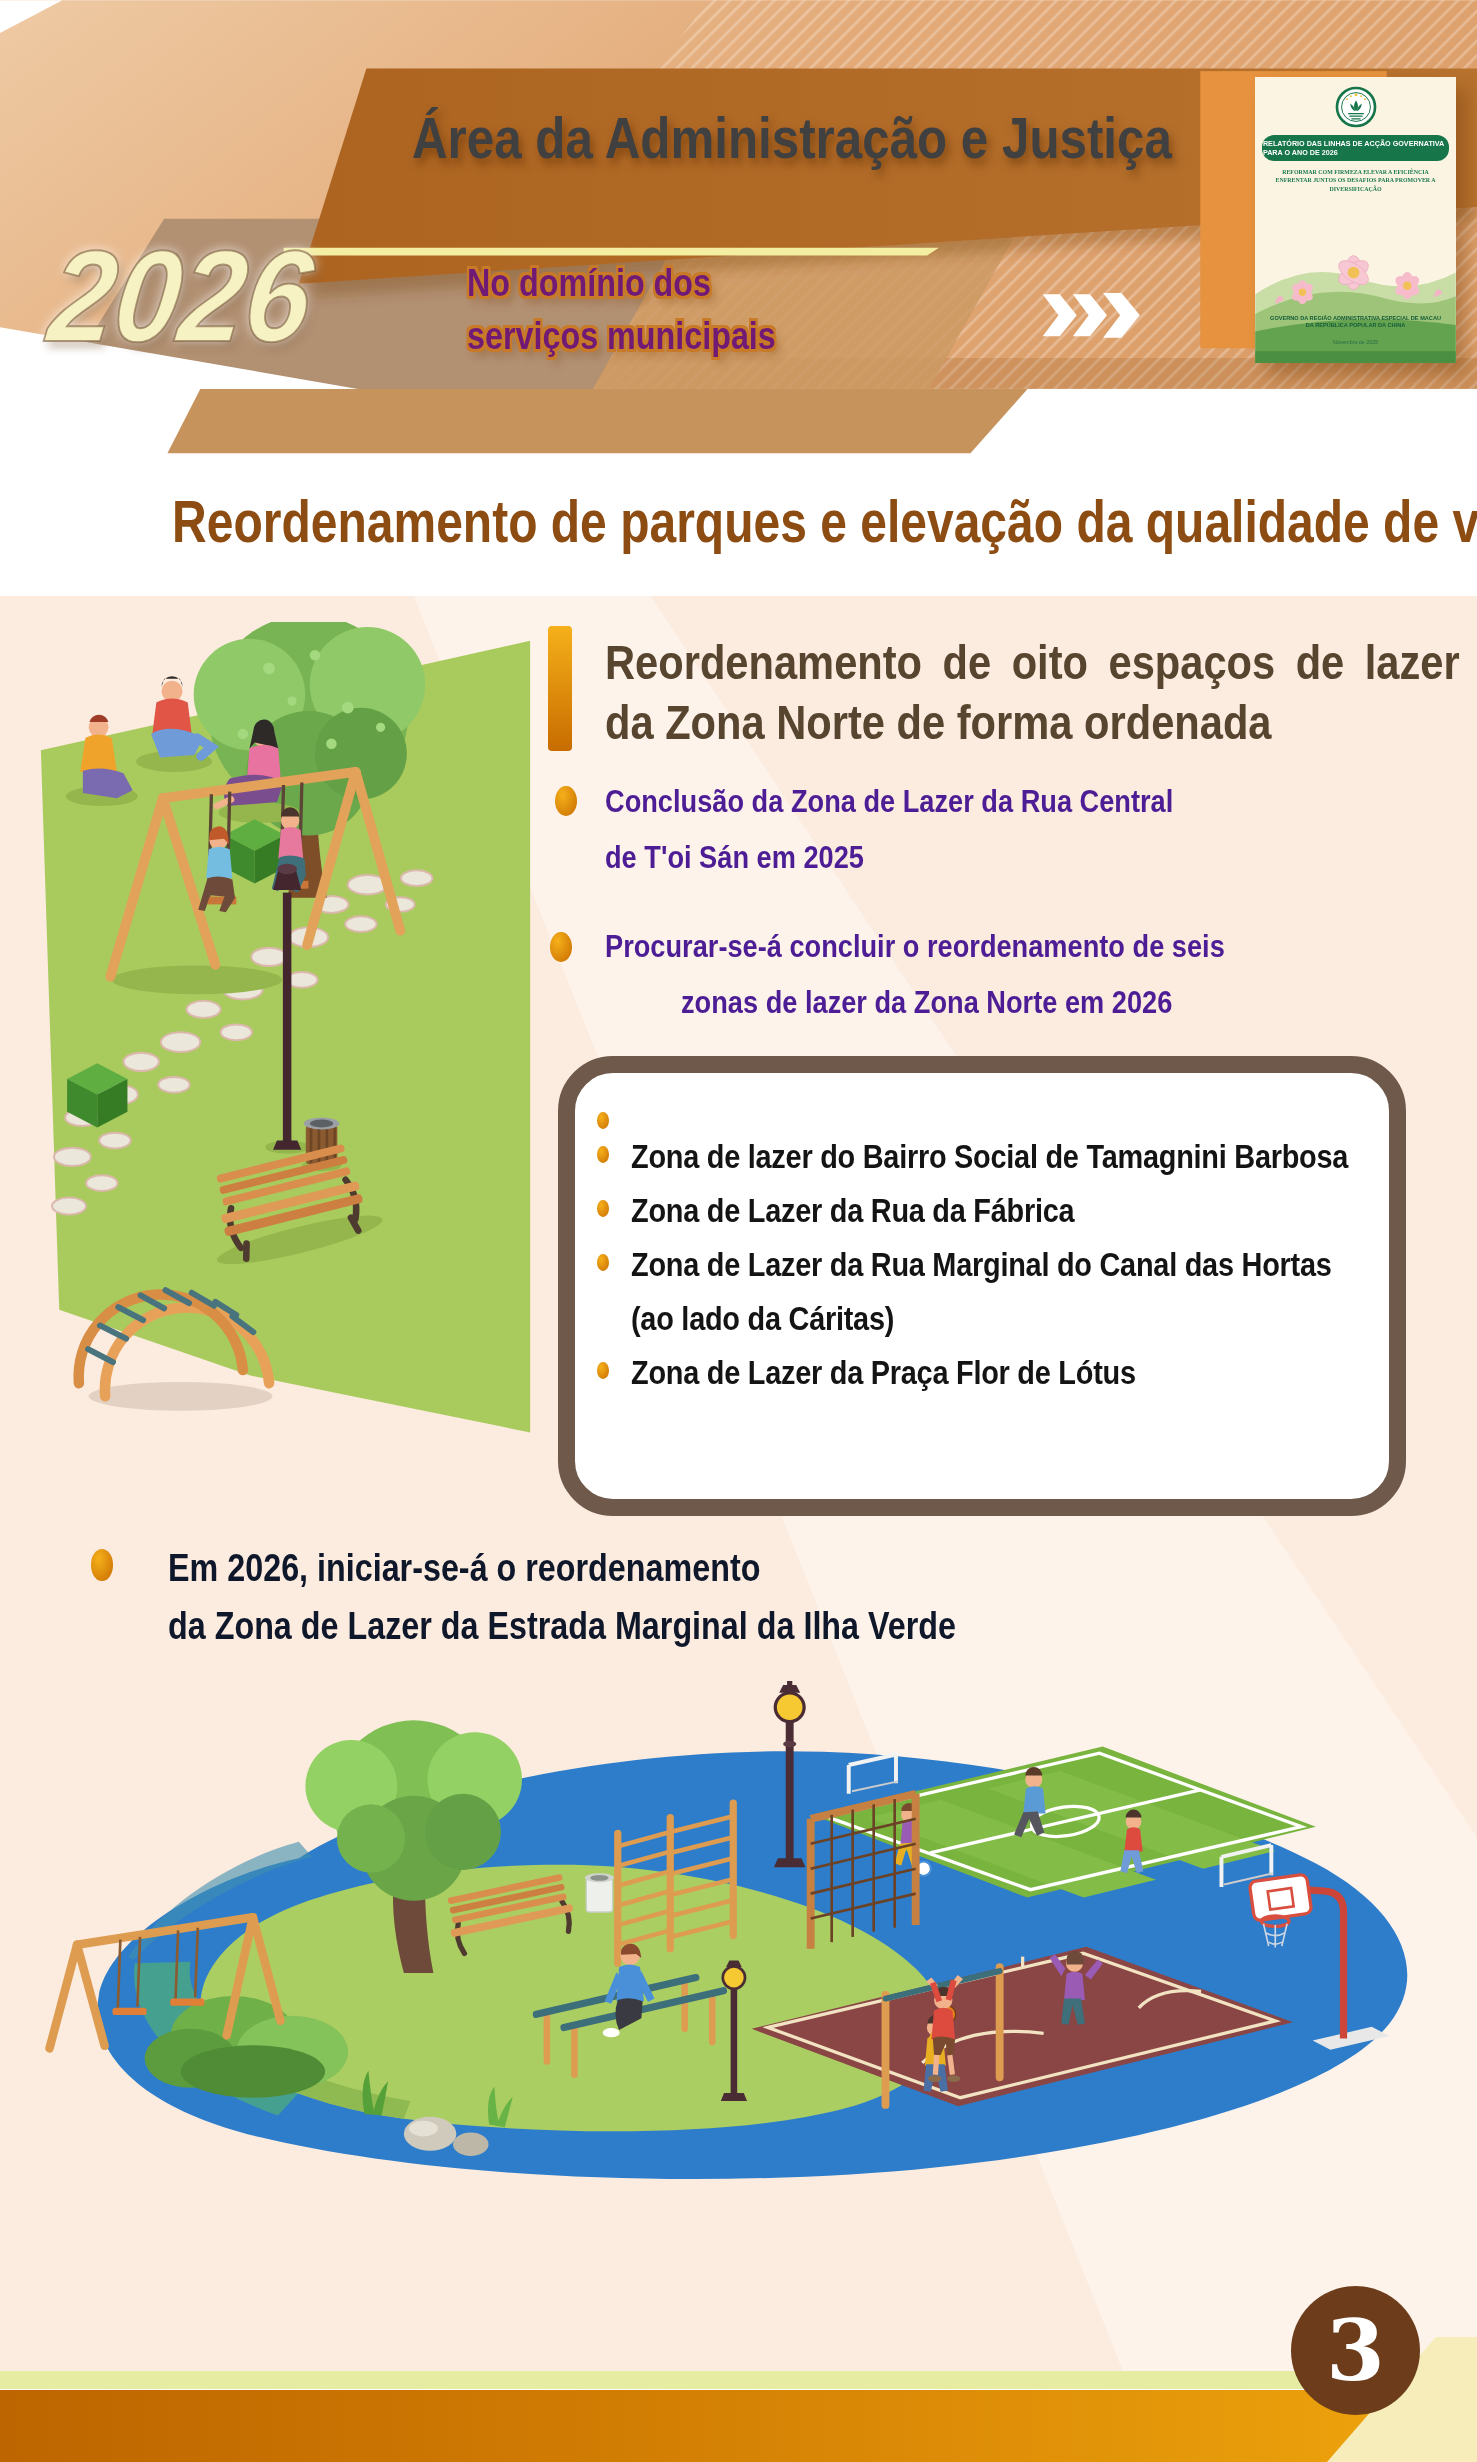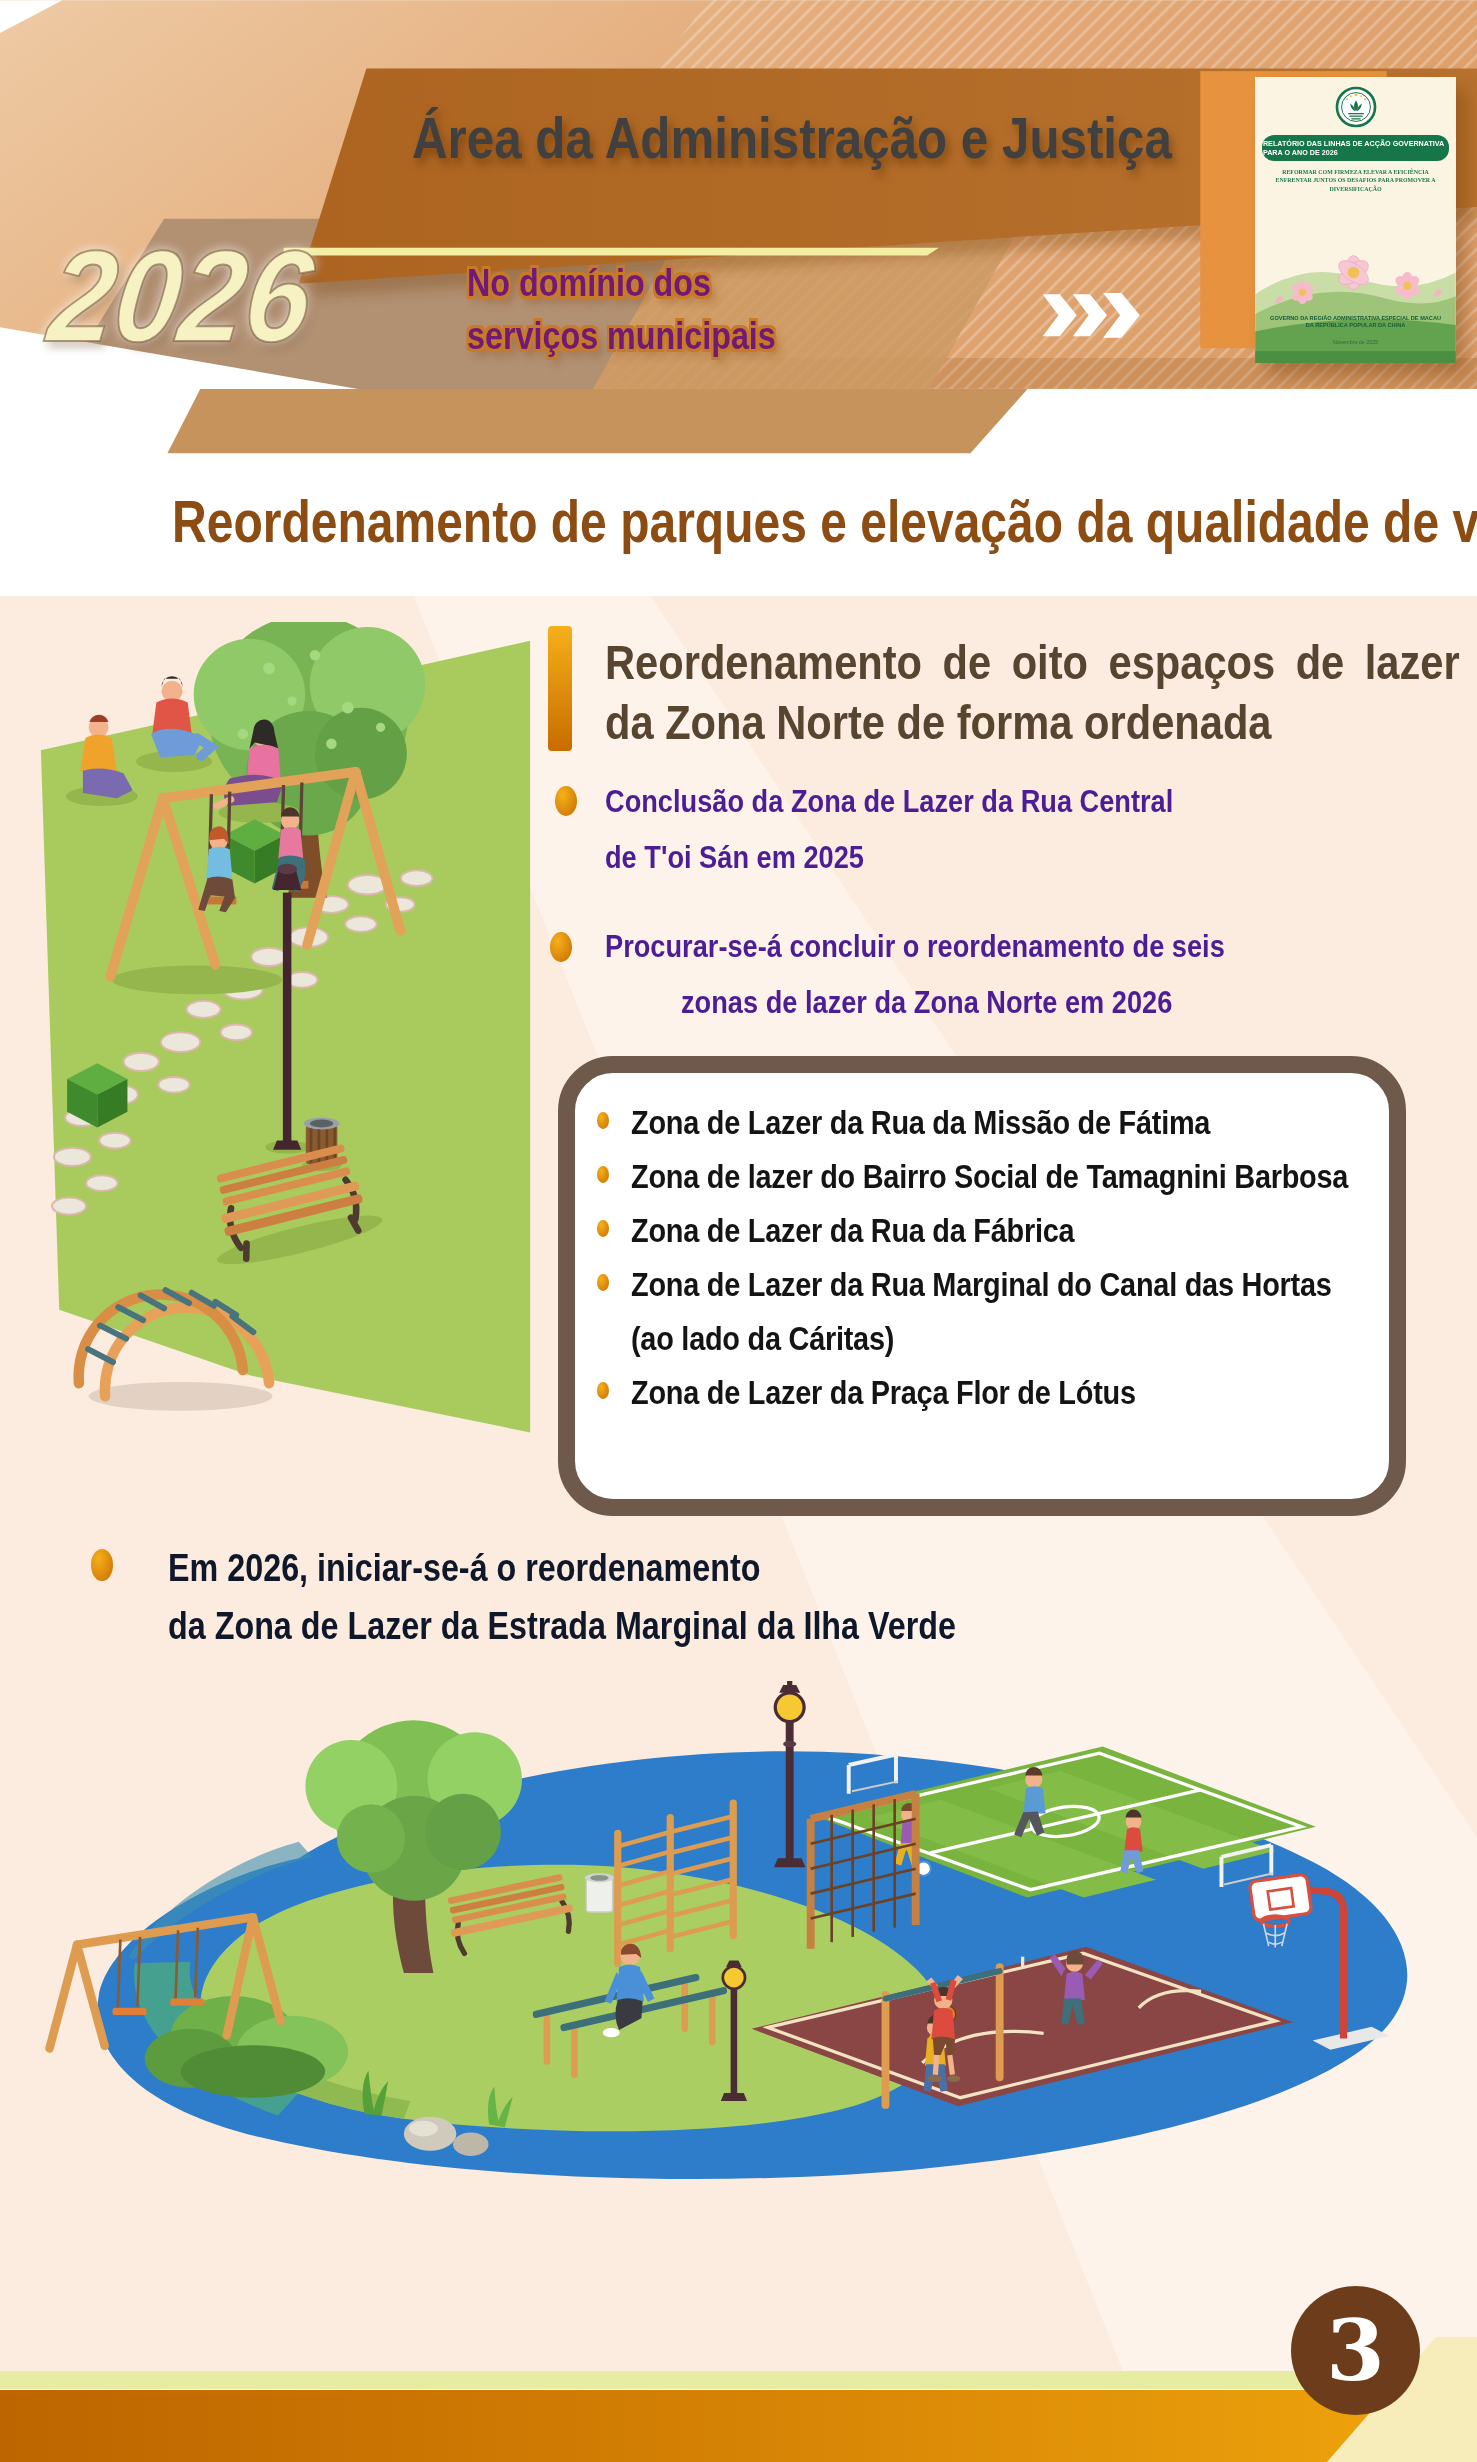--- a/index.html
+++ b/index.html
@@ -375,21 +375,20 @@
 
   <div class="abs dot" style="left:550px;top:932px;width:21.7px;height:30px;"></div>
   <div class="btxt" style="left:605px;top:918px;text-align:center;">
     <div><span class="cond">Procurar-se-á concluir o reordenamento de seis</span></div>
     <div><span class="cond">zonas de lazer da Zona Norte em 2026</span></div>
   </div>
 
   <div class="abs zonebox">
     <div class="zitem">
         <span class="zdot"></span>
-        <span class="ztxt"><span class="cond">Zona de Lazer da Rua da Missão de Fátima</span></span>
       </div>
     <div class="zitem">
         <span class="zdot"></span>
         <span class="ztxt"><span class="cond">Zona de lazer do Bairro Social de Tamagnini Barbosa</span></span>
       </div>
     <div class="zitem">
         <span class="zdot"></span>
         <span class="ztxt"><span class="cond">Zona de Lazer da Rua da Fábrica</span></span>
       </div>
     <div class="zitem">

